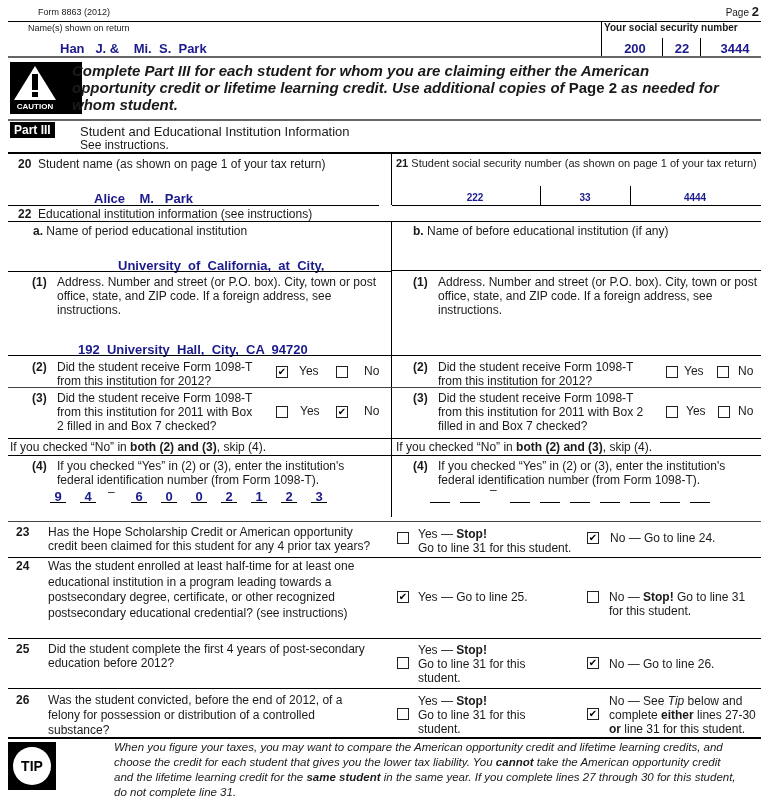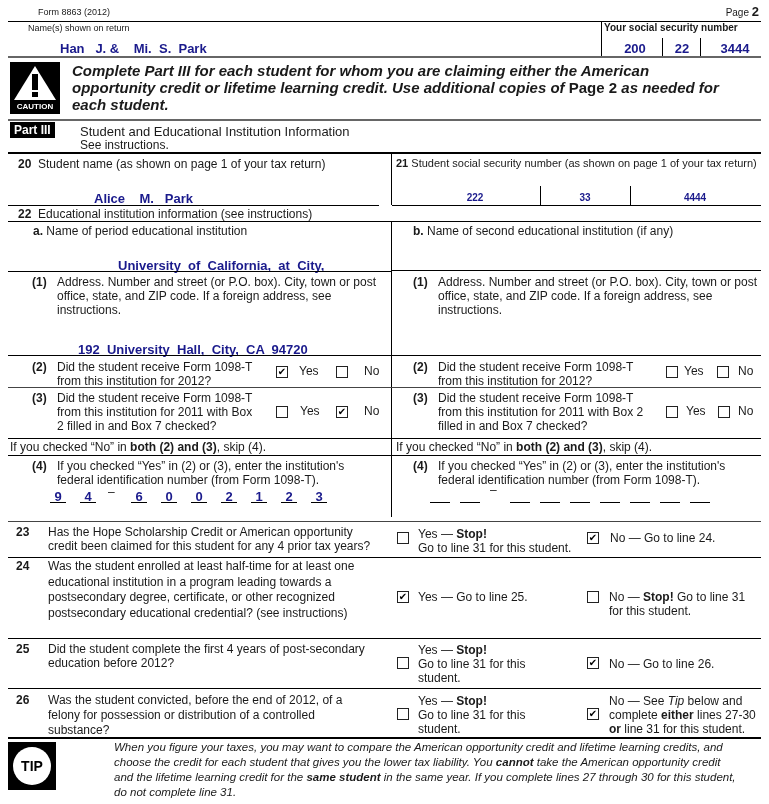--- a/index.html
+++ b/index.html
@@ -9,21 +9,21 @@
   .fill { color: #1a1a8c; font-weight: bold; font-size: 13px; }
   .hr { position: absolute; left: 8px; right: 8px; border-top: 1px solid #000; height: 0; }
   .hr2 { position: absolute; left: 8px; right: 8px; border-top: 2px solid #000; height: 0; }
   .hrg { position: absolute; left: 8px; right: 8px; border-top: 2px solid #666; height: 0; }
   .vr { position: absolute; border-left: 1px solid #000; width: 0; }
   .small { font-size: 9px; padding-left: 28px; }
   .txt { font-size: 12px; line-height: 14px; }
   .num { font-weight: bold; }
   .cb { position: absolute; width: 12px; height: 12px; border: 1px solid #222; background: #fff; font-size: 10px; line-height: 10px; text-align: center; color: #000; }
   .just { text-align: justify; text-align-last: left; }
-  .caution-icon { position: absolute; left: 10px; top: 62px; width: 50px; height: 52px; background: #000; }
+  .caution-icon { position: absolute; left: 10px; top: 62px; width: 72px; height: 52px; background: #000; }
   .part-label { position: absolute; left: 10px; top: 122px; background: #000; color: #fff; font-weight: bold; font-size: 12px; padding: 1px 4px; }
   .tip-icon { position: absolute; left: 8px; top: 742px; width: 48px; height: 48px; background: #000; }
   .tip-circle { position: absolute; left: 5px; top: 5px; width: 38px; height: 38px; border-radius: 50%; background: #fff; text-align: center; line-height: 38px; font-weight: bold; font-size: 14px; color: #000; }
   .uline { position: absolute; border-bottom: 1px solid #000; height: 14px; text-align: center; }
 </style>
 </head>
 <body>
 
 <div class="abs small" style="left:10px;top:7px;">Form 8863 (2012)</div>
 <div class="abs" style="right:10px;top:4px;font-size:10px;">
@@ -46,21 +46,21 @@
   <svg width="50" height="52" viewBox="0 0 50 52">
     <polygon points="25,4 46,38 4,38" fill="#fff"></polygon>
     <rect x="22" y="12" width="6" height="16" fill="#000"></rect>
     <rect x="22" y="30" width="6" height="5" fill="#000"></rect>
   </svg>
   <div class="abs" style="left:0;top:40px;width:50px;text-align:center;color:#fff;font-size:8px;font-weight:bold;">CAUTION</div>
 </div>
 <div class="abs" style="left:72px;top:62px;font-size:15px;font-style:italic;font-weight:bold;line-height:17px;width:690px;">
   <div>Complete Part III for each student for whom you are claiming either the American</div>
   <div><span>opportunity credit or lifetime learning credit. Use additional copies of </span><span style="font-style:normal;">Page 2</span><span> as needed for</span></div>
-  <div>each student.</div>
+  <div>whom student.</div>
 </div>
 
 <div class="hrg" style="top:119px;"></div>
 <div class="part-label">Part III</div>
 <div class="abs" style="left:80px;top:124px;font-size:13px;">Student and Educational Institution Information</div>
 <div class="abs txt" style="left:80px;top:138px;">See instructions.</div>
 <div class="hr2" style="top:152px;"></div>
 
 <div class="vr" style="left:391px;top:153px;height:52px;"></div>
 <div class="abs txt" style="left:18px;top:157px;">
@@ -79,21 +79,21 @@
 <div class="hr" style="top:205px;left:392px;"></div>
 
 <div class="abs txt" style="left:18px;top:207px;">
   <span class="num">22</span>&nbsp;&nbsp;<span>Educational institution information (see instructions)</span>
 </div>
 <div class="hr" style="top:221px;"></div>
 <div class="vr" style="left:391px;top:221px;height:296px;"></div>
 
 <div class="abs txt" style="left:33px;top:224px;"><b>a.</b><span> Name of period educational institution</span></div>
 <div class="abs fill" style="left:86px;top:258px;white-space:pre;margin-left:32px;">University  of  California,  at  City,</div>
-<div class="abs txt" style="left:413px;top:224px;"><b>b.</b><span> Name of second educational institution (if any)</span></div>
+<div class="abs txt" style="left:413px;top:224px;"><b>b.</b><span> Name of before educational institution (if any)</span></div>
 <div class="abs" style="left:392px;right:8px;top:270px;border-top:1px solid #000;"></div>
 <div class="hr" style="top:271px;right:378px;"></div>
 
 <div class="abs txt num" style="left:32px;top:275px;">(1)</div>
 <div class="abs txt" style="left:57px;top:275px;width:325px;">Address. Number and street (or P.O. box). City, town or post office, state, and ZIP code. If a foreign address, see instructions.</div>
 <div class="abs fill" style="left:78px;top:342px;white-space:pre;">192  University  Hall,  City,  CA  94720</div>
 <div class="abs txt num" style="left:413px;top:275px;">(1)</div>
 <div class="abs txt" style="left:438px;top:275px;width:325px;">Address. Number and street (or P.O. box). City, town or post office, state, and ZIP code. If a foreign address, see instructions.</div>
 <div class="hr" style="top:355px;"></div>
 

